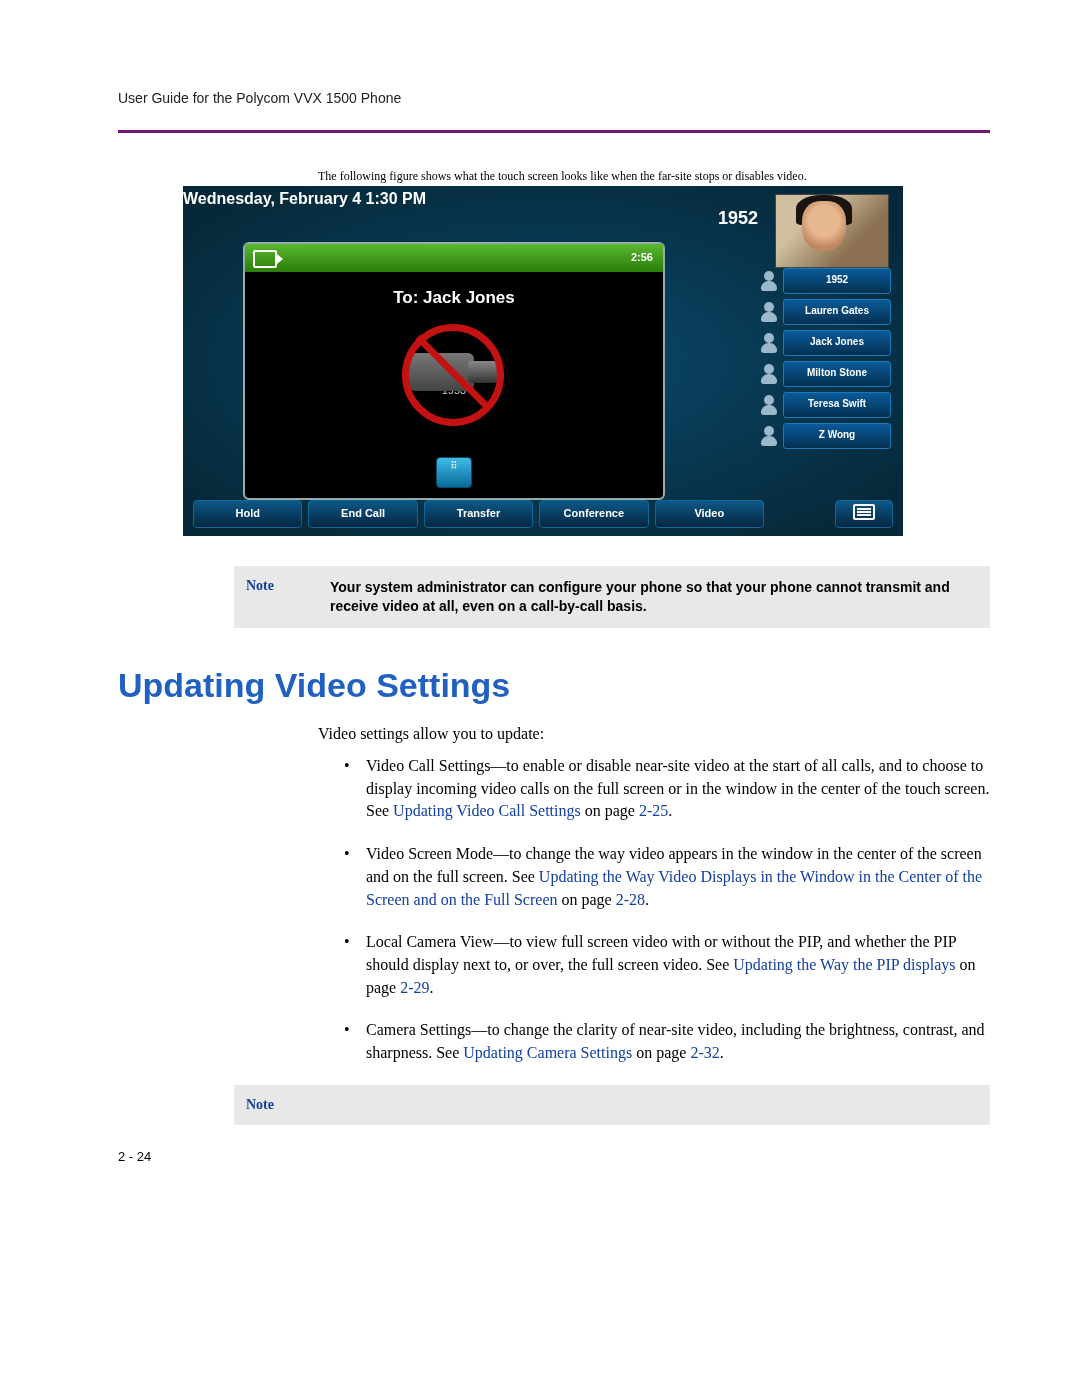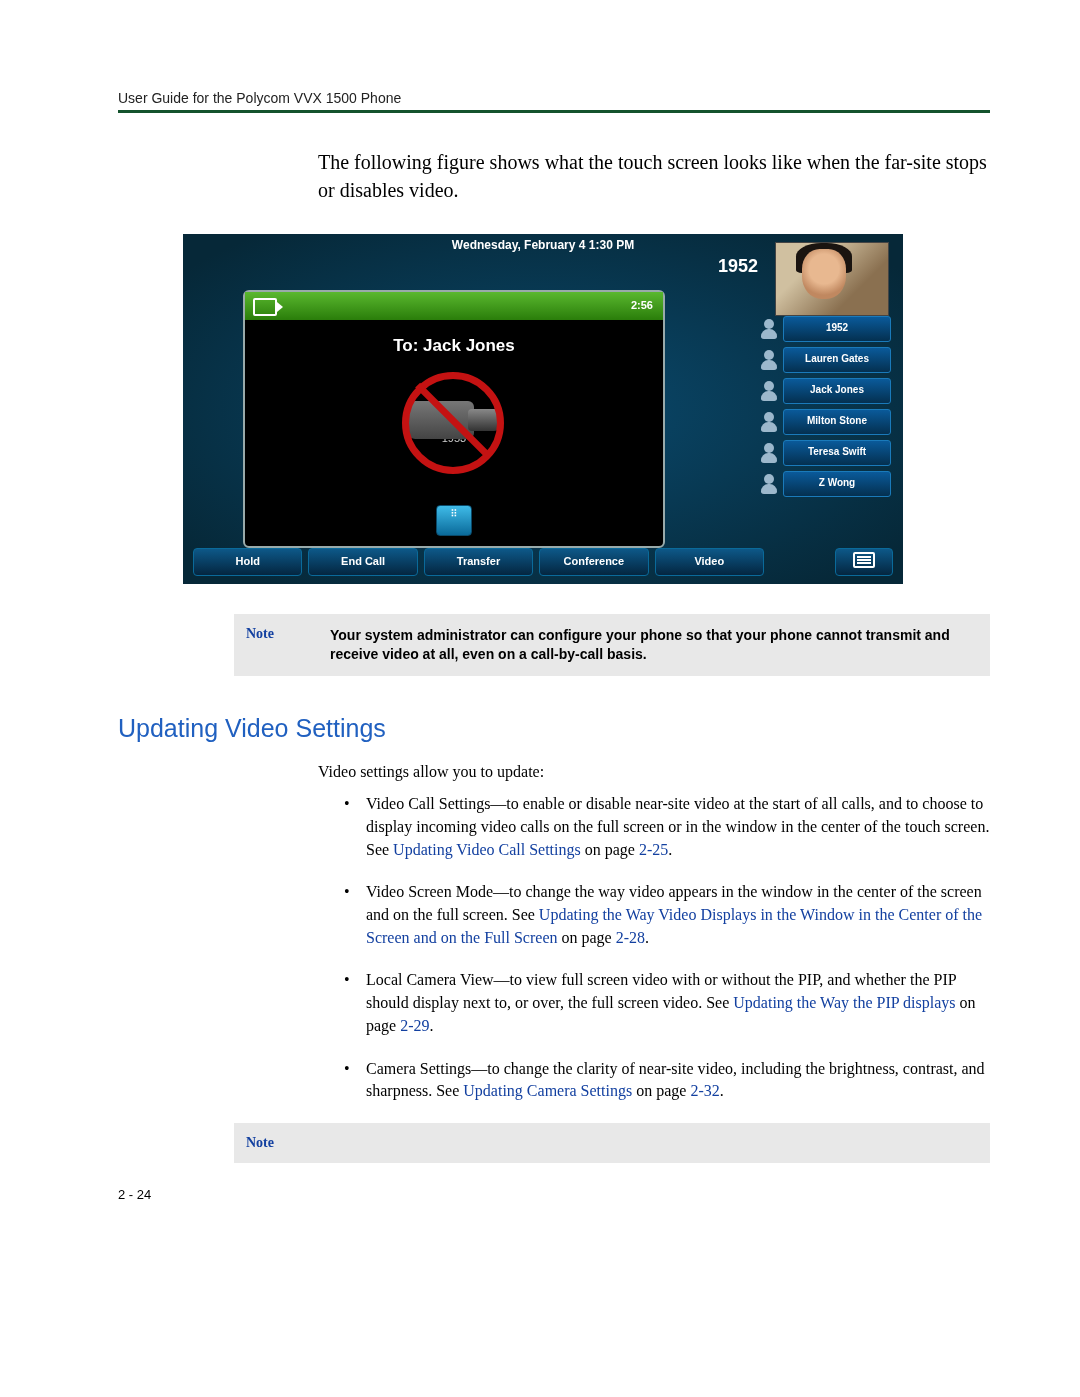--- a/index.html
+++ b/index.html
@@ -12,47 +12,47 @@
   }
   .page {
     padding: 90px 90px 40px 118px;
     box-sizing: border-box;
     width: 1080px;
   }
   .header {
     font-family: Arial, Helvetica, sans-serif;
     font-size: 14px;
     color: #222;
-    padding-bottom: 4px;
-    border-bottom: 3px solid #14532d;
+    padding-bottom: 24px;
+    border-bottom: 3px solid #701a75;
     margin-bottom: 35px;
   }
   .intro-text {
     margin-left: 200px;
-    font-size: 20px;
+    font-size: 12px;
     line-height: 1.4;
-    margin-bottom: 30px;
+    margin-bottom: 1px;
   }
   .screenshot {
     margin-left: 65px;
     width: 720px;
     height: 350px;
     background: radial-gradient(ellipse at center, #0a4a6e 0%, #062838 90%);
     position: relative;
     overflow: hidden;
     font-family: Arial, Helvetica, sans-serif;
   }
   .phone-datetime {
     position: absolute;
     top: 4px;
     left: 0;
     right: 0;
-    text-align: center;
+    text-align: left;
     color: #fff;
-    font-size: 12px;
+    font-size: 16px;
     font-weight: bold;
   }
   .phone-ext {
     position: absolute;
     top: 22px;
     right: 145px;
     color: #fff;
     font-size: 18px;
     font-weight: bold;
   }
@@ -286,23 +286,23 @@
   }
   .note-text {
     padding:12px 16px 12px 0;
     font-family: Arial, Helvetica, sans-serif;
     font-size:14px;
     line-height:1.35;
     font-weight:bold;
   }
   h2.section-title {
     font-family: Arial, Helvetica, sans-serif;
-    font-weight: normal;
+    font-weight: bold;
     color:#2060c0;
-    font-size:25px;
+    font-size:34px;
     margin: 38px 0 18px 0;
   }
   .body-text {
     margin-left:200px;
     font-size:16px;
     line-height:1.4;
   }
   ul.bullets {
     margin:10px 0 0 220px;
     padding:0;

